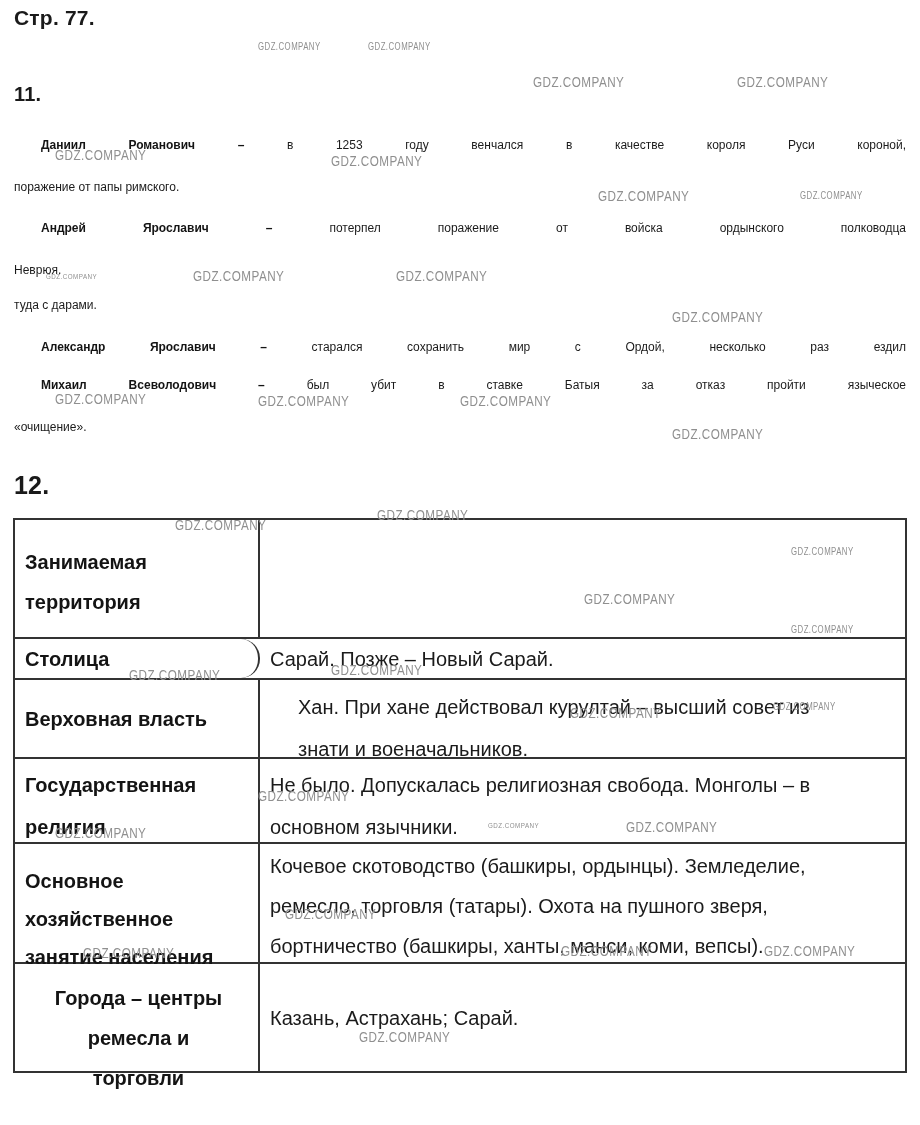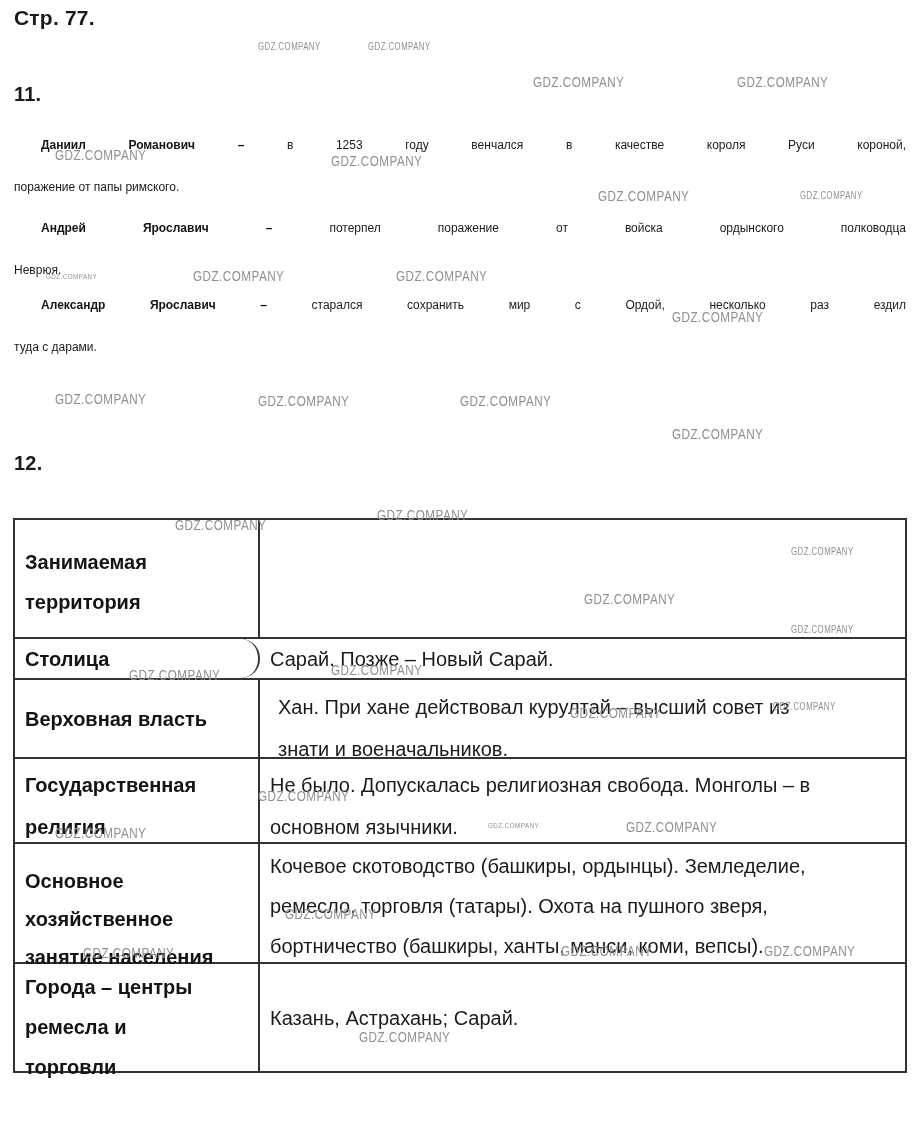--- a/index.html
+++ b/index.html
@@ -3,21 +3,21 @@
 <meta charset="utf-8">
 <style>
   html,body{margin:0;padding:0;background:#ffffff;}
   .page{
     position:relative;width:920px;height:1125px;background:#ffffff;overflow:hidden;
     font-family:"Liberation Sans",sans-serif;color:#1c1c1c;
   }
   .hdr{position:absolute;left:14px;font-weight:bold;font-size:21px;color:#1a1a1a;letter-spacing:0.2px;}
   #page-title{top:6px;}
   #item11{top:83px;font-size:20px;}
-  #item12{top:452px;font-size:20px;}
+  #item12{top:471px;font-size:25px;}
   .para{position:absolute;left:14px;width:892px;font-size:12px;line-height:42px;color:#1b1b1b;}
   .para .ln{text-align:justify;white-space:nowrap;}
   .para .ln.j{text-align-last:justify;}
   .para .ln.first{text-indent:27px;}
   .para b{color:#141414;}
   #para-0{top:124px;}
   #para-1{top:207px;}
   #para-2{top:284px;}
   #para-3{top:364px;}
   
@@ -27,31 +27,31 @@
   .lbl{width:245px;flex:0 0 245px;border-right:2px solid #333;box-sizing:border-box;
        font-weight:bold;font-size:20px;line-height:42px;padding-left:10px;padding-right:6px;
        white-space:pre-line;color:#141414;}
   .val{flex:1;box-sizing:border-box;font-size:20px;line-height:42px;padding-left:10px;padding-right:6px;
        white-space:pre-line;color:#1b1b1b;}
   .trow:nth-child(1){height:117px;}
   .trow:nth-child(1) .lbl{padding-top:22px;line-height:40px;}
   .trow:nth-child(1) .val{padding-top:3px;}
   .trow:nth-child(2){height:41px;}
   .trow:nth-child(2) .lbl,.trow:nth-child(2) .val{display:flex;align-items:center;border-radius:19px;}
-  .trow:nth-child(3){height:79px;}
+  .trow:nth-child(3){height:79px;gap:20px;}
   .trow:nth-child(3) .lbl{display:flex;align-items:center;}
   .trow:nth-child(3) .val{padding-top:6px;margin-left:8px;}
   .trow:nth-child(4){height:85px;}
   .trow:nth-child(4) .lbl{padding-top:5px;}
   .trow:nth-child(4) .val{padding-top:5px;}
   .trow:nth-child(5){height:120px;}
   .trow:nth-child(5) .lbl{padding-top:18px;line-height:38px;}
   .trow:nth-child(5) .val{padding-top:2px;line-height:40px;}
   .trow:nth-child(6){height:109px;}
-  .trow:nth-child(6) .lbl{padding-top:3px;line-height:40px;}
+  .trow:nth-child(6) .lbl{padding-top:14px;line-height:40px;text-align:center;}
   .trow:nth-child(6) .val{display:flex;align-items:center;}
   
   .wm{position:absolute;color:#8f8f8f;font-size:15px;letter-spacing:0.6px;white-space:nowrap;
       transform:scaleX(0.78);transform-origin:0 0;font-weight:normal;}
   .wm.s{font-size:10px;}
   .wm.t{font-size:8px;}
 </style>
 </head>
 <body>
 
@@ -63,22 +63,26 @@
 
   <div class="para" id="para-0">
       <div class="ln first j"><b>Даниил Романович –</b> в 1253 году венчался в качестве короля Руси короной,</div>
       <div class="ln">поражение от папы римского.</div>
     </div>
   <div class="para" id="para-1">
       <div class="ln first j"><b>Андрей Ярославич –</b> потерпел поражение от войска ордынского полководца</div>
       <div class="ln">Неврюя.</div>
     </div>
   <div class="para" id="para-2">
+      <div class="ln">туда с дарами.</div>
       <div class="ln first j"><b>Александр Ярославич –</b> старался сохранить мир с Ордой, несколько раз ездил</div>
-      <div class="ln">туда с дарами.</div>
+    </div>
+  <div class="para" id="para-3">
+      <div class="ln first j"><b>Михаил Всеволодович –</b> был убит в ставке Батыя за отказ пройти языческое</div>
+      <div class="ln">«очищение».</div>
     </div>
 
   <div class="hdr" id="item12">12.</div>
 
   <div class="tbl">
       <div class="trow">
         <div class="lbl">Занимаемая
 территория</div>
       </div>
       <div class="trow">

